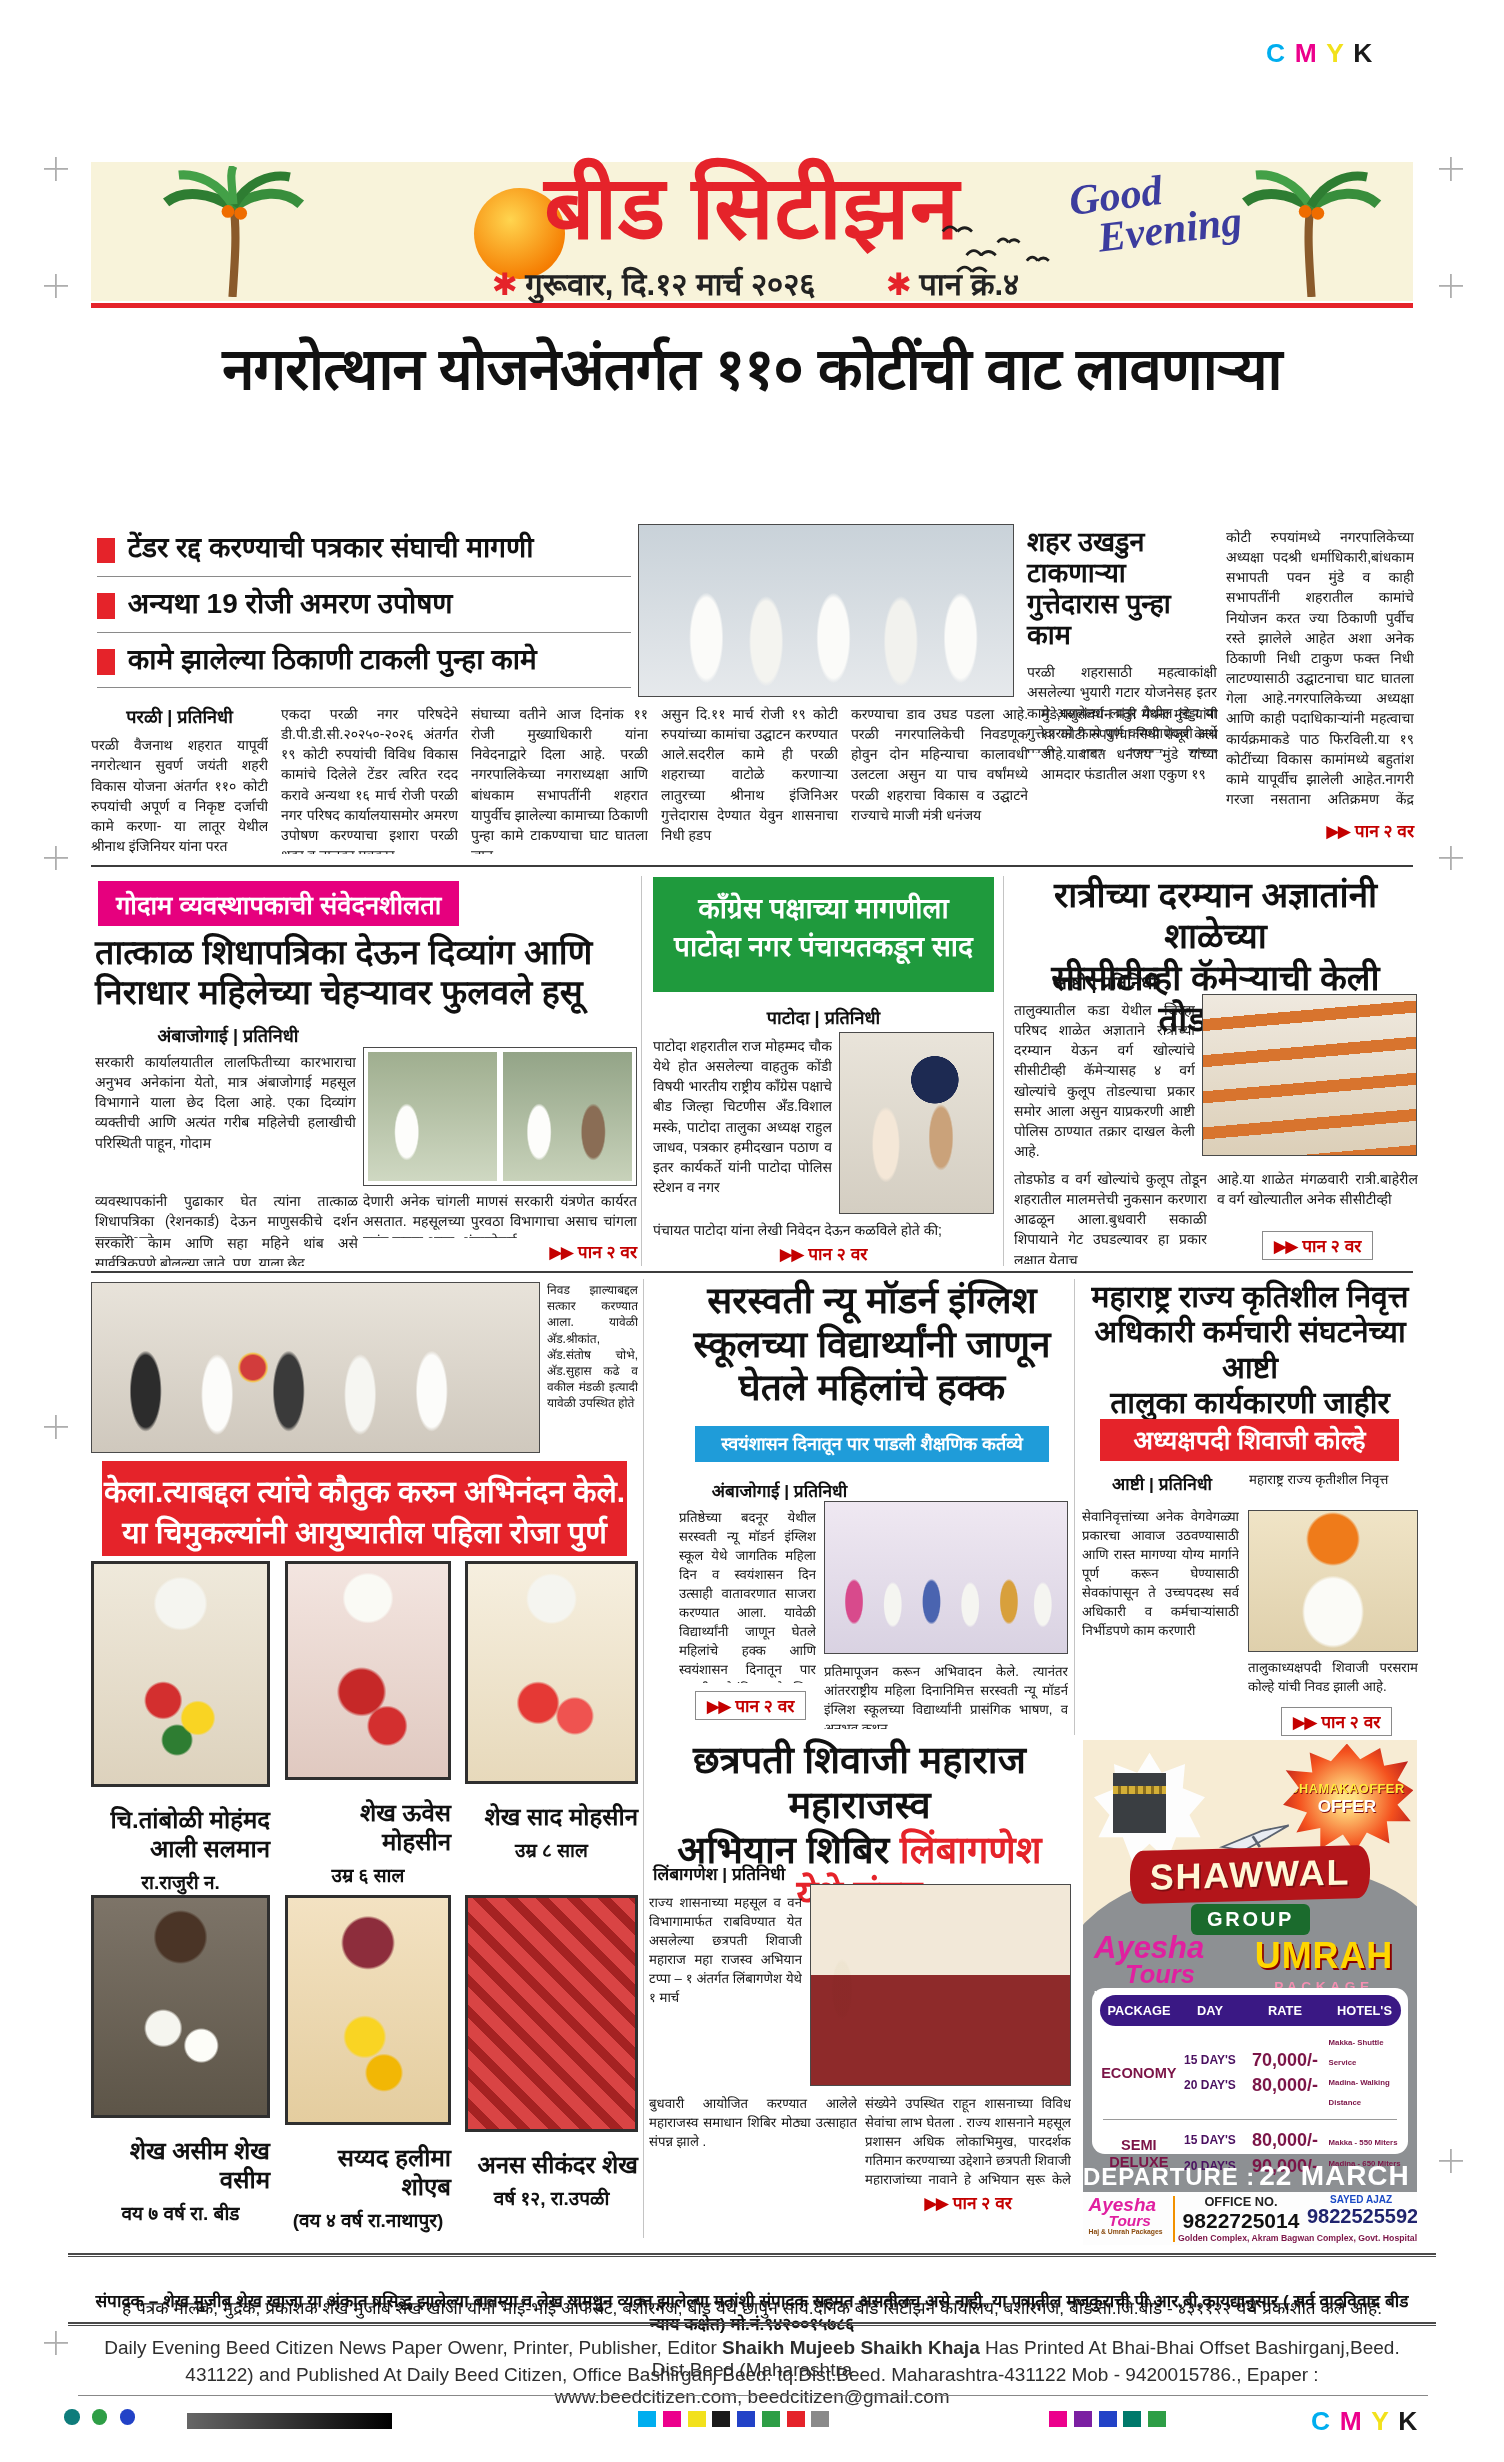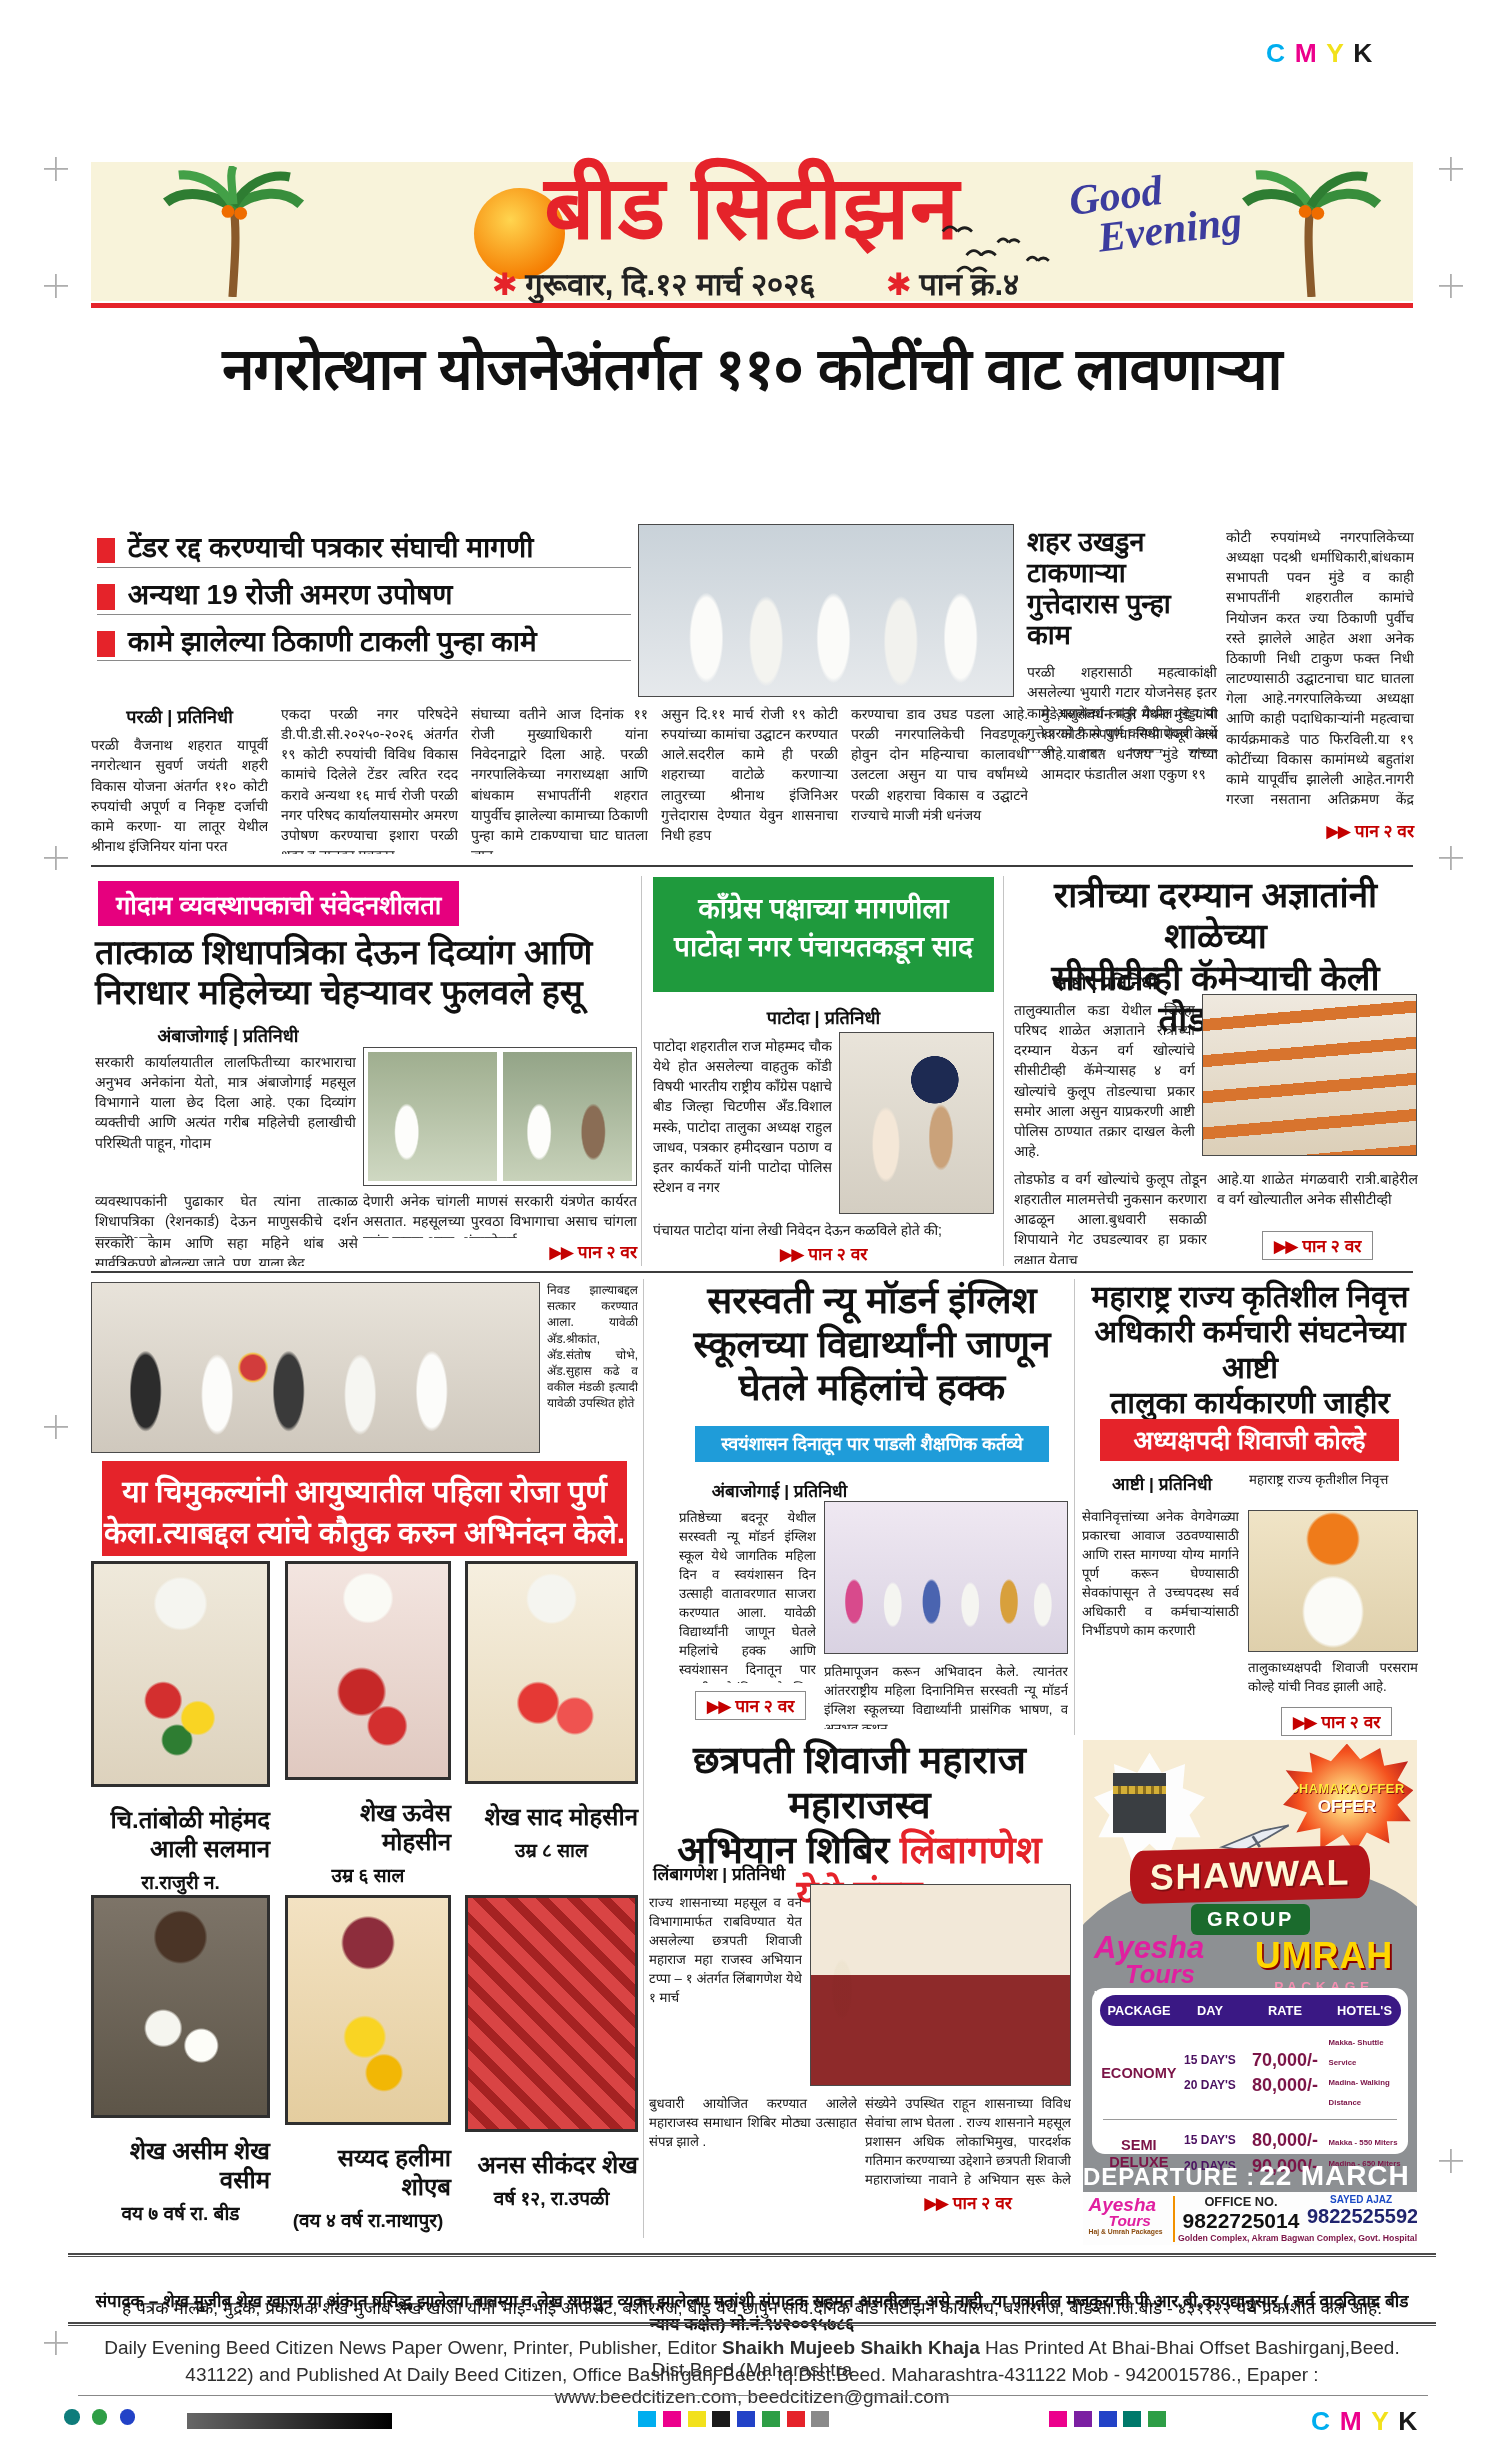--- a/index.html
+++ b/index.html
@@ -30,21 +30,21 @@
   .bodytxt{font-size:14px;line-height:1.44;text-align:justify;color:#161616;overflow:hidden;}
   .byline{font-weight:700;font-size:18px;color:#111;text-align:center;}
   .photo{box-sizing:border-box;border:1.8px solid #4a4a4a;}
   .photo-thick{box-sizing:border-box;border:3.6px solid #2f2f2f;}
   .morelink{font-weight:800;font-size:17.3px;color:#c40000;white-space:nowrap;}
   .morelink .ar{color:#c40000;letter-spacing:-1.8px;margin-right:5.5px;}
   .morebox{display:inline-block;border:1.4px solid #8a8a8a;padding:1.8px 11px;}
   .hrule{position:absolute;background:#3c3c3c;height:1.8px;}
   .vsep{position:absolute;width:0.9px;background:#c4c4c4;}
   
-  .bullet{display:flex;gap:12.8px;align-items:flex-start;padding-bottom:3px;margin-bottom:12px;
+  .bullet{display:flex;gap:12.8px;align-items:flex-start;padding-bottom:12px;margin-bottom:12px;
           border-bottom:1.8px solid #8a8a8a;}
   .bullet .sq{flex:none;width:18px;height:25.5px;background:#e5232a;margin-top:4.6px;}
   .bullet .bt{font-size:28px;font-weight:800;color:#111;line-height:1.1;}
   
   .kicker-pink{background:#e6007e;color:#fff;font-size:25.5px;font-weight:800;
                display:inline-block;padding:5.5px 18px;}
   .box-green{background:#1f9a3d;color:#fff;font-weight:800;font-size:28px;text-align:center;
              line-height:1.35;padding-top:12.8px;box-sizing:border-box;}
   .box-red{background:#e5232a;color:#fff;font-weight:800;text-align:center;box-sizing:border-box;}
   .box-blue{background:#1f9cd9;color:#fff;font-weight:800;text-align:center;box-sizing:border-box;}
@@ -282,22 +282,22 @@
        background:radial-gradient(ellipse 31px 78px at 12% 64%,#2c2c2c 0 46%,transparent 52%),
                   radial-gradient(ellipse 31px 78px at 28% 66%,#fcfcfa 0 46%,transparent 52%),
                   radial-gradient(ellipse 31px 78px at 44% 64%,#3a3a3a 0 46%,transparent 52%),
                   radial-gradient(ellipse 31px 78px at 60% 66%,#f6f6f2 0 46%,transparent 52%),
                   radial-gradient(ellipse 31px 78px at 76% 64%,#fcfcfa 0 46%,transparent 52%),
                   radial-gradient(circle 20px at 36% 50%,#d23c3c 0 60%,#f2c14e 70%,transparent 78%),
                   linear-gradient(#e8e3da,#cfc8bd);"></div>
   <div class="abs bodytxt" style="left:547px;top:1282px;width:91px;height:173px;font-size:12px;line-height:1.35;">निवड झाल्याबद्दल सत्कार करण्यात आला. यावेळी अ‍ॅड.श्रीकांत, अ‍ॅड.संतोष चोभे, अ‍ॅड.सुहास कढे व वकील मंडळी इत्यादी यावेळी उपस्थित होते</div>
 
   <div class="abs box-red" style="left:102px;top:1461px;width:525px;height:95px;font-size:30px;line-height:1.35;padding-top:11px;">
+    <div>केला.त्याबद्दल त्यांचे कौतुक करुन अभिनंदन केले.</div>
     <div>या चिमुकल्यांनी आयुष्यातील पहिला रोजा पुर्ण</div>
-    <div>केला.त्याबद्दल त्यांचे कौतुक करुन अभिनंदन केले.</div>
   </div>
 
   <div class="abs secthead ctr" style="left:677px;top:1279px;width:390px;font-size:37px;">
     <div>सरस्वती न्यू मॉडर्न इंग्लिश</div>
     <div>स्कूलच्या विद्यार्थ्यांनी जाणून</div>
     <div>घेतले महिलांचे हक्क</div>
   </div>
   <div class="abs box-blue" style="left:695px;top:1426px;width:354px;height:36px;font-size:18px;line-height:36px;">स्वयंशासन दिनातून पार पाडली शैक्षणिक कर्तव्ये</div>
   <div class="abs byline" style="left:679px;top:1479px;width:201px;font-size:17.3px;">अंबाजोगाई | प्रतिनिधी</div>
   <div class="abs bodytxt" style="left:679px;top:1508px;width:137px;height:175px;font-size:13.2px;">प्रतिष्ठेच्या बदनूर येथील सरस्वती न्यू मॉडर्न इंग्लिश स्कूल येथे जागतिक महिला दिन व स्वयंशासन दिन उत्साही वातावरणात साजरा करण्यात आला. यावेळी विद्यार्थ्यांनी जाणून घेतले महिलांचे हक्क आणि स्वयंशासन दिनातून पार पाडली दैनंदिन शैक्षणिक कर्तव्ये. प्राचार्य संस्थेचे अध्यक्ष तसेच शिंदे व विद्यार्थिनी यांनी ज्ञानज्योती सावित्रीबाई फुले यांच्या</div>

